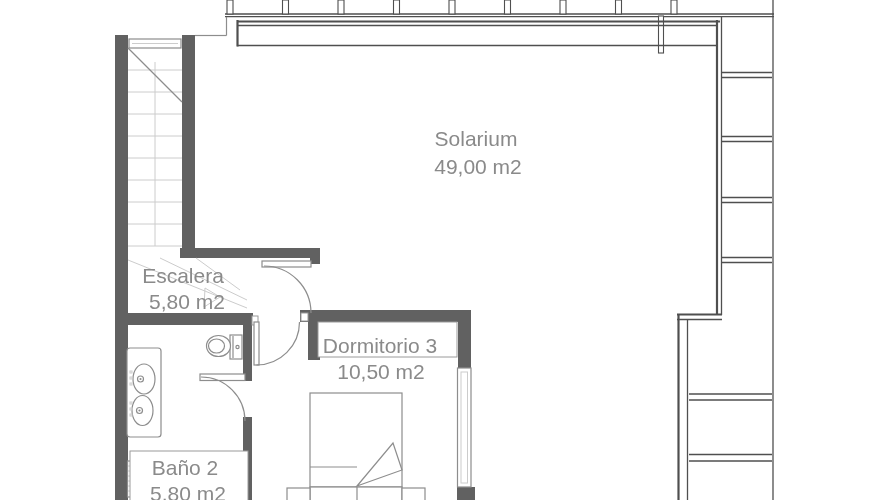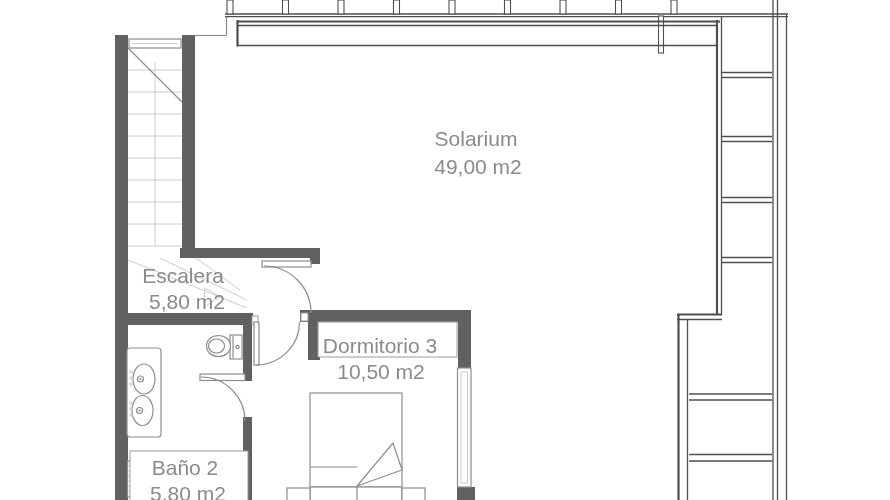--- a/index.html
+++ b/index.html
@@ -1,17 +1,17 @@
 <!DOCTYPE html>
 <html style="--bg: #ffffff; --wall-fill: #616161; --line-dark: #4f4f4f; --line-med: #8d8d8d; --line-light: #cccccc; --text-color: #8a8a8a;"><head>
 <meta charset="utf-8">
 <title>Plan</title>
 <style>
   html,body{margin:0;padding:0;background:#fff;}
-  #stage{position:relative;width:890px;height:500px;background:var(--bg,#fff);overflow:hidden;
+  #stage{position:relative;width:774px;height:500px;background:var(--bg,#fff);overflow:hidden;
          font-family:"Liberation Sans",sans-serif;text-align:center;}
   svg{display:block;}
   .wall{fill:var(--wall-fill,#616161);stroke:none;}
   .lnD{stroke:var(--line-dark,#4f4f4f);fill:none;stroke-width:1.3;}
   .w2{stroke-width:2.2;}
   .lnM{stroke:var(--line-med,#8d8d8d);fill:none;stroke-width:1.2;}
   .lnL{stroke:var(--line-light,#cccccc);fill:none;stroke-width:1;}
   .sym{stroke:var(--line-med,#8d8d8d);fill:#ffffff;stroke-width:1.2;}
   .beam{stroke:var(--line-dark,#4f4f4f);fill:#ffffff;stroke-width:1.1;}
   .box{stroke:#9a9a9a;fill:#ffffff;stroke-width:1;}

